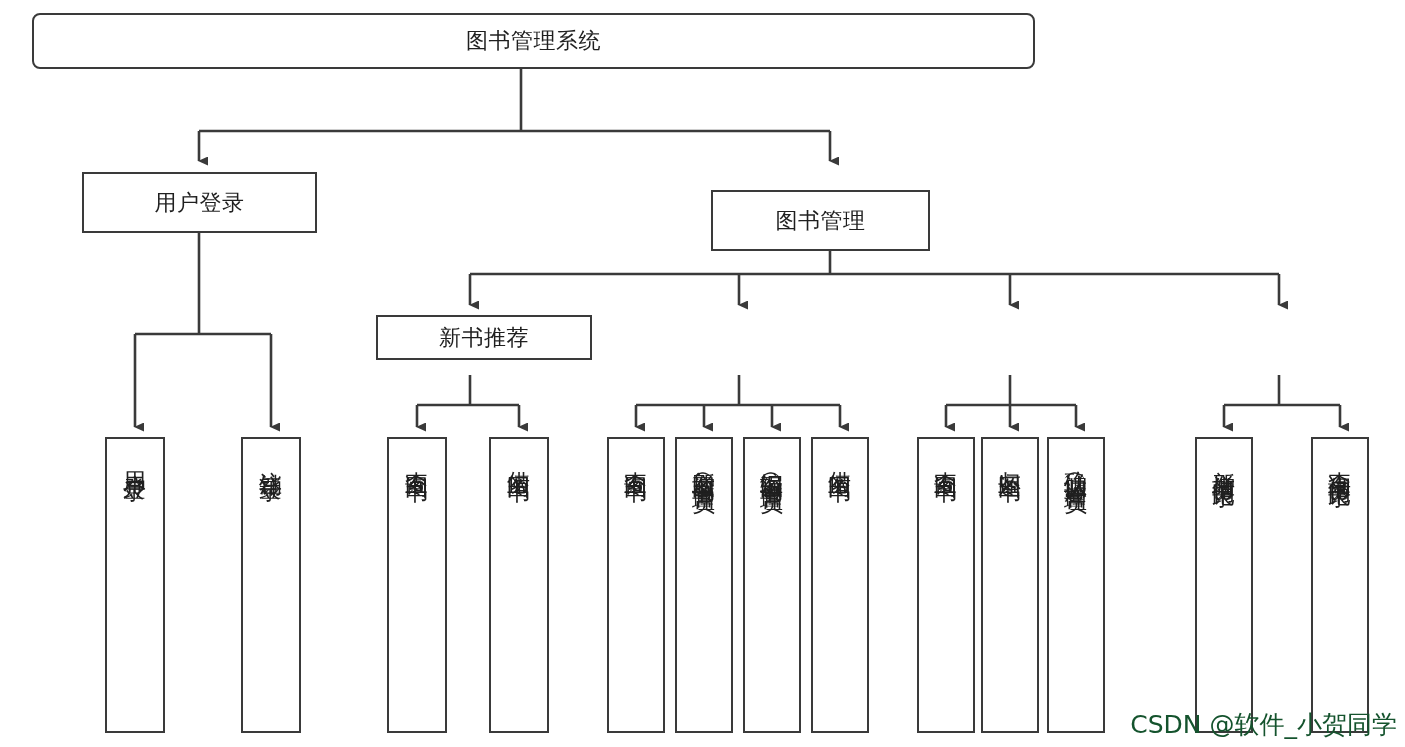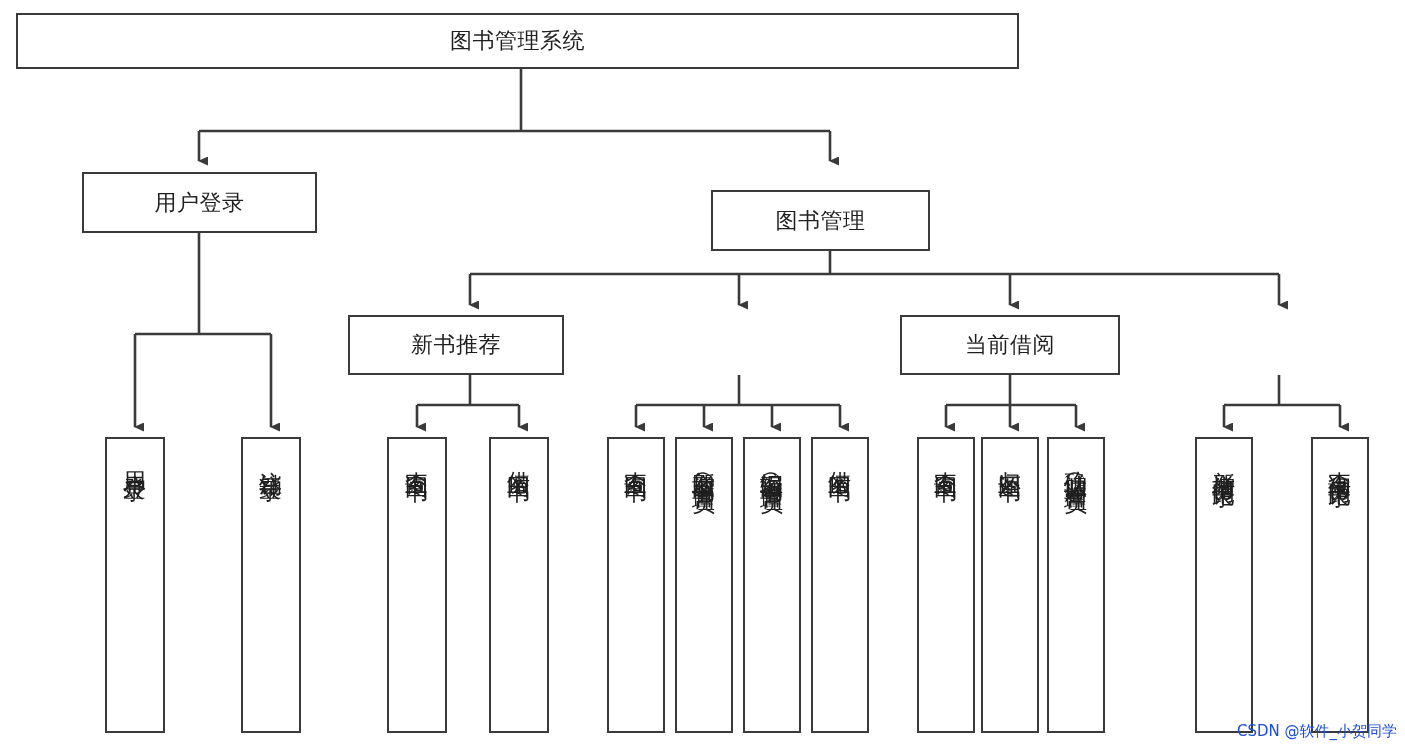--- a/index.html
+++ b/index.html
@@ -55,22 +55,22 @@
     text-orientation: upright;
     font-size: 23px;
     line-height: 1.05;
     letter-spacing: 3px;
     white-space: nowrap;
   }
   .watermark {
     position: absolute;
     right: 8px;
     bottom: 6px;
-    font-size: 15px;
-    color: #1d4ed8;
+    font-size: 25px;
+    color: #14532d;
     z-index: 5;
     white-space: nowrap;
     user-select: none;
   }
 </style>
 </head>
 <body>
 
 <div id="diagram-root">
 
@@ -117,40 +117,37 @@
       <path d="M 1010,405 L 1010,427" marker-end="url(#arrowhead)"></path>
       <path d="M 1076,405 L 1076,427" marker-end="url(#arrowhead)"></path>
 
       <path d="M 1279,375 L 1279,405"></path>
       <path d="M 1224,405 L 1340,405"></path>
       <path d="M 1224,405 L 1224,427" marker-end="url(#arrowhead)"></path>
       <path d="M 1340,405 L 1340,427" marker-end="url(#arrowhead)"></path>
     </g>
   </svg>
 
-  <div class="node" style="left:16px; top:13px; width:1003px; height:56px;">
+  <div class="node" style="left:32px; top:13px; width:1003px; height:56px;border-radius:8px;">
     <span class="node-label">图书管理系统</span>
   </div>
 
   <div class="node" style="left:82px; top:172px; width:235px; height:61px;">
     <span class="node-label">用户登录</span>
   </div>
 
   <div class="node" style="left:711px; top:190px; width:219px; height:61px;">
     <span class="node-label">图书管理</span>
   </div>
 
-  <div class="node" style="left:348px; top:315px; width:216px; height:60px;">
+  <div class="node" style="left:376px; top:315px; width:216px; height:45px;">
     <span class="node-label">新书推荐</span>
   </div>
 
 
-  <div class="node" style="left:900px; top:315px; width:220px; height:60px;">
-    <span class="node-label">当前借阅</span>
-  </div>
 
 
   <div class="node leaf" style="left:105px; top:437px; width:60px; height:296px;">
     <span class="node-label">用户登录</span>
   </div>
 
   <div class="node leaf" style="left:241px; top:437px; width:60px; height:296px;">
     <span class="node-label">注销登录</span>
   </div>
 

